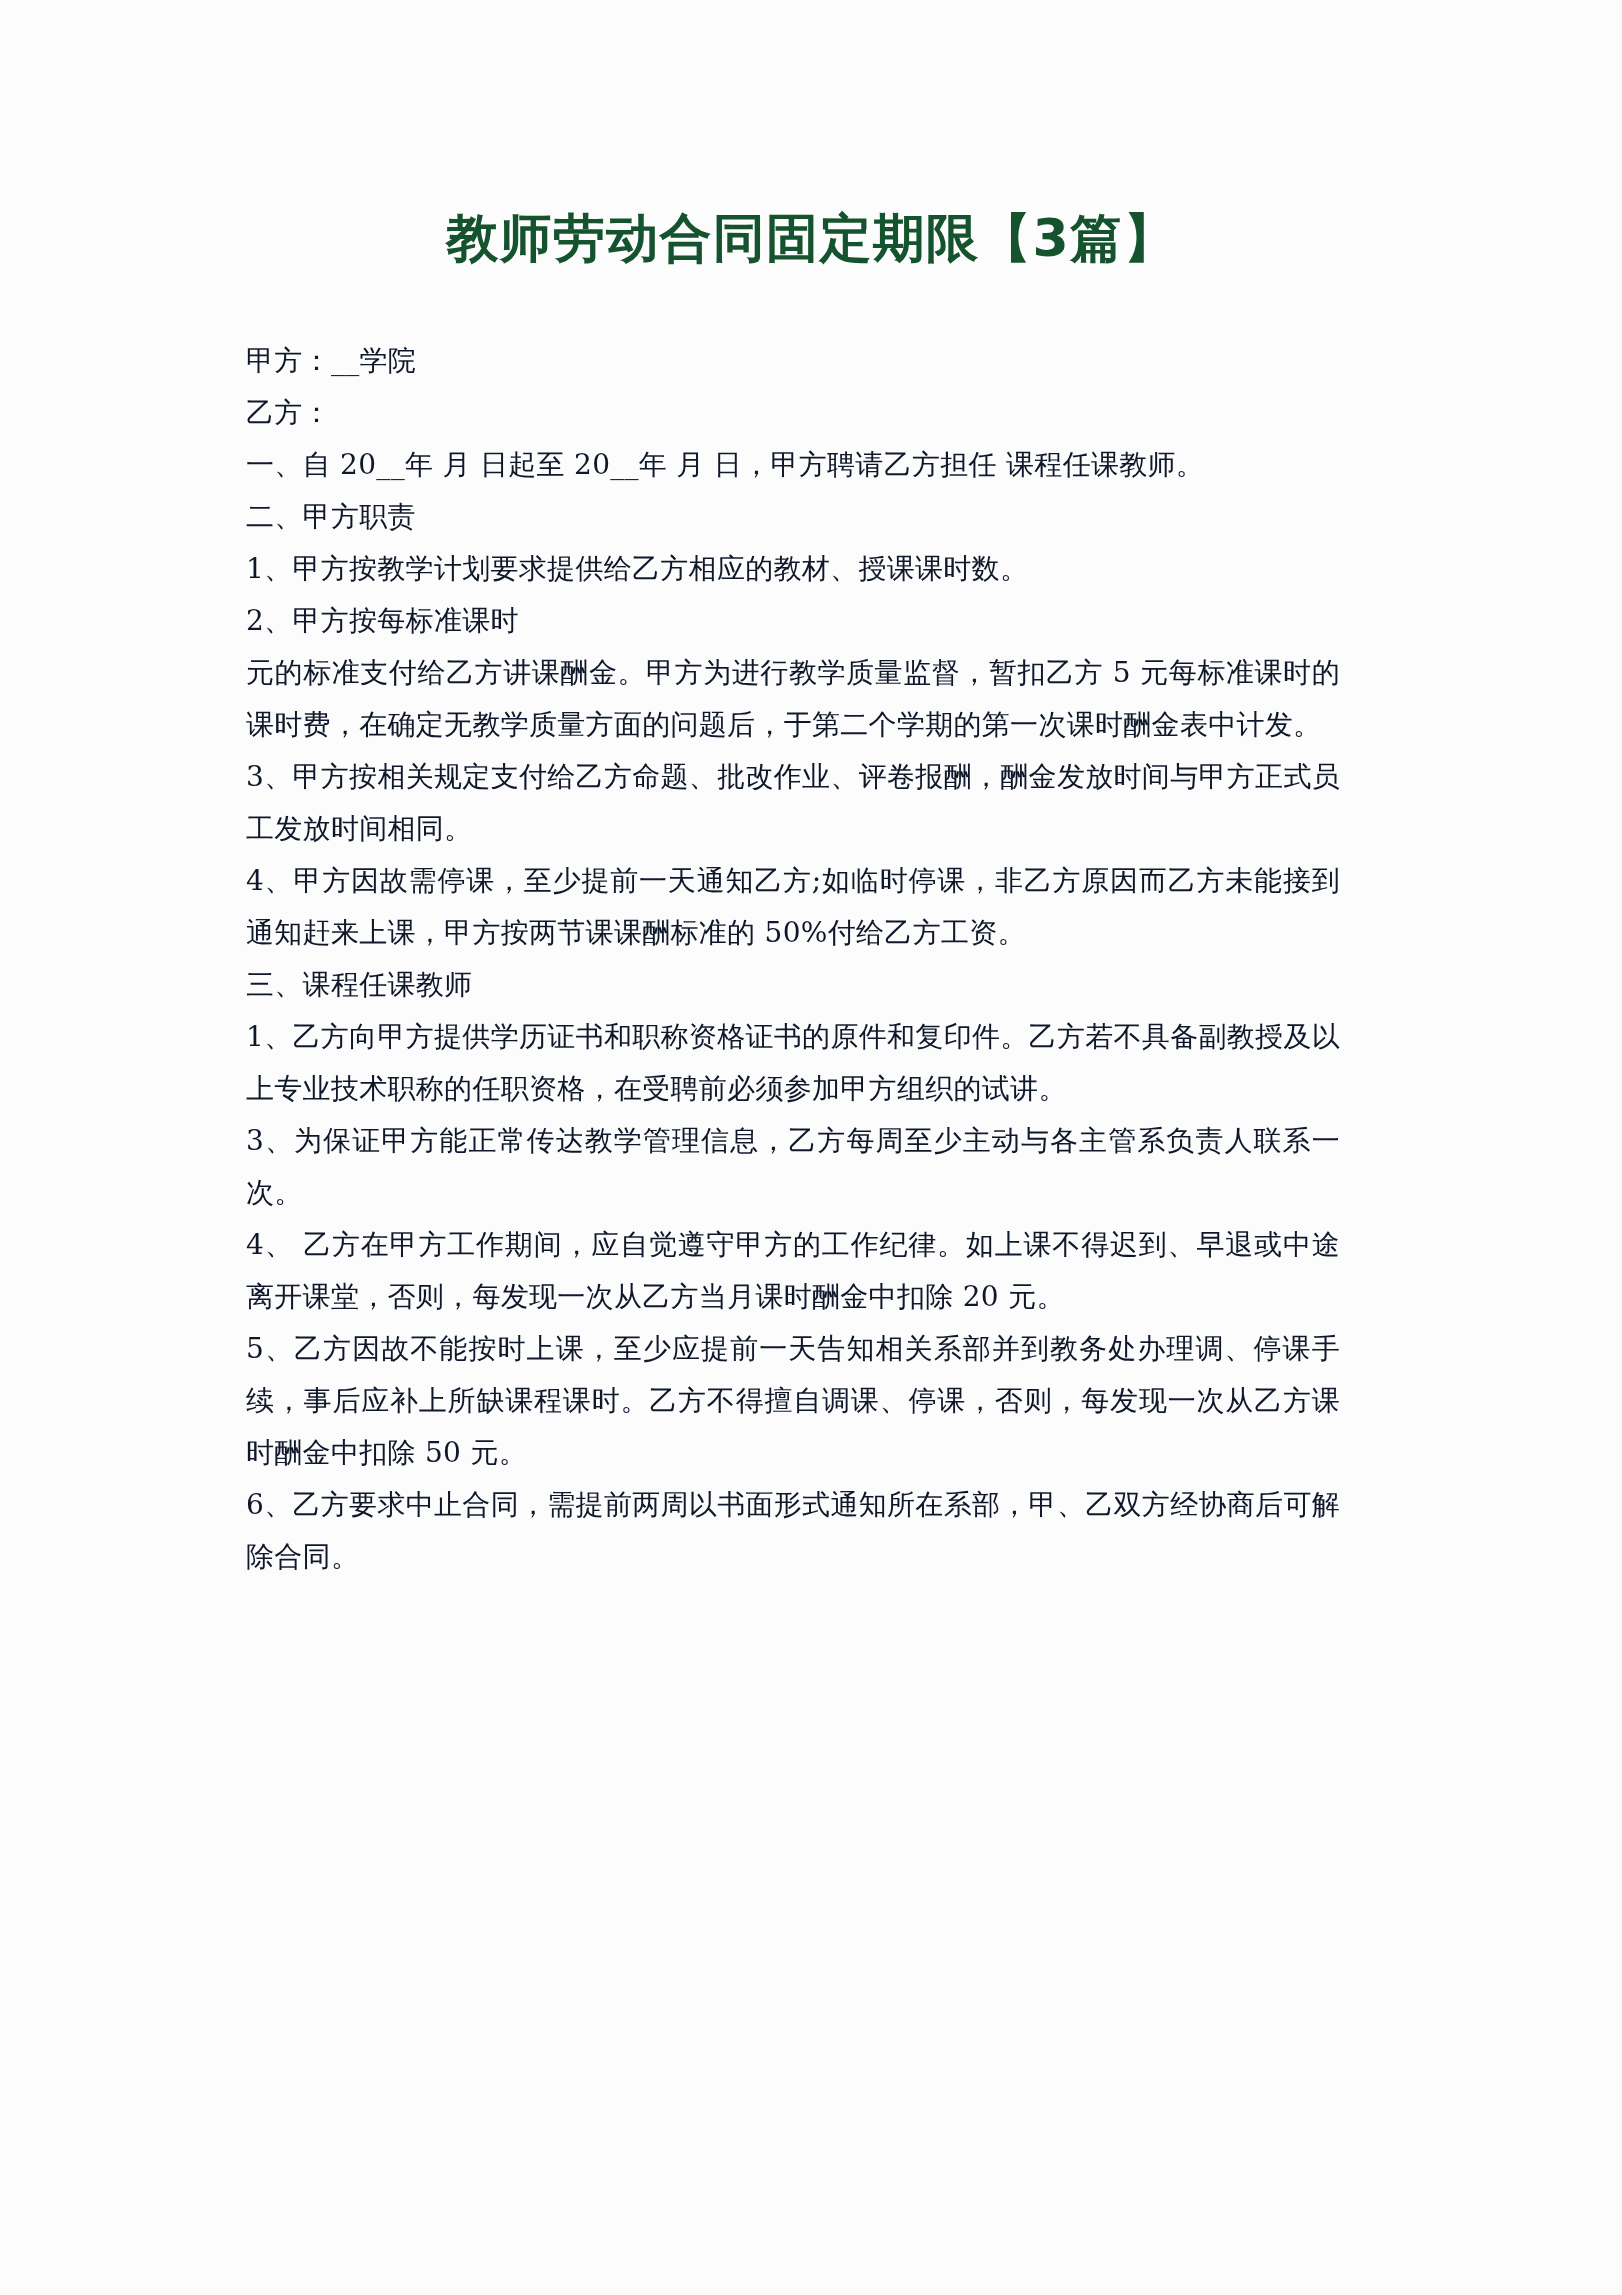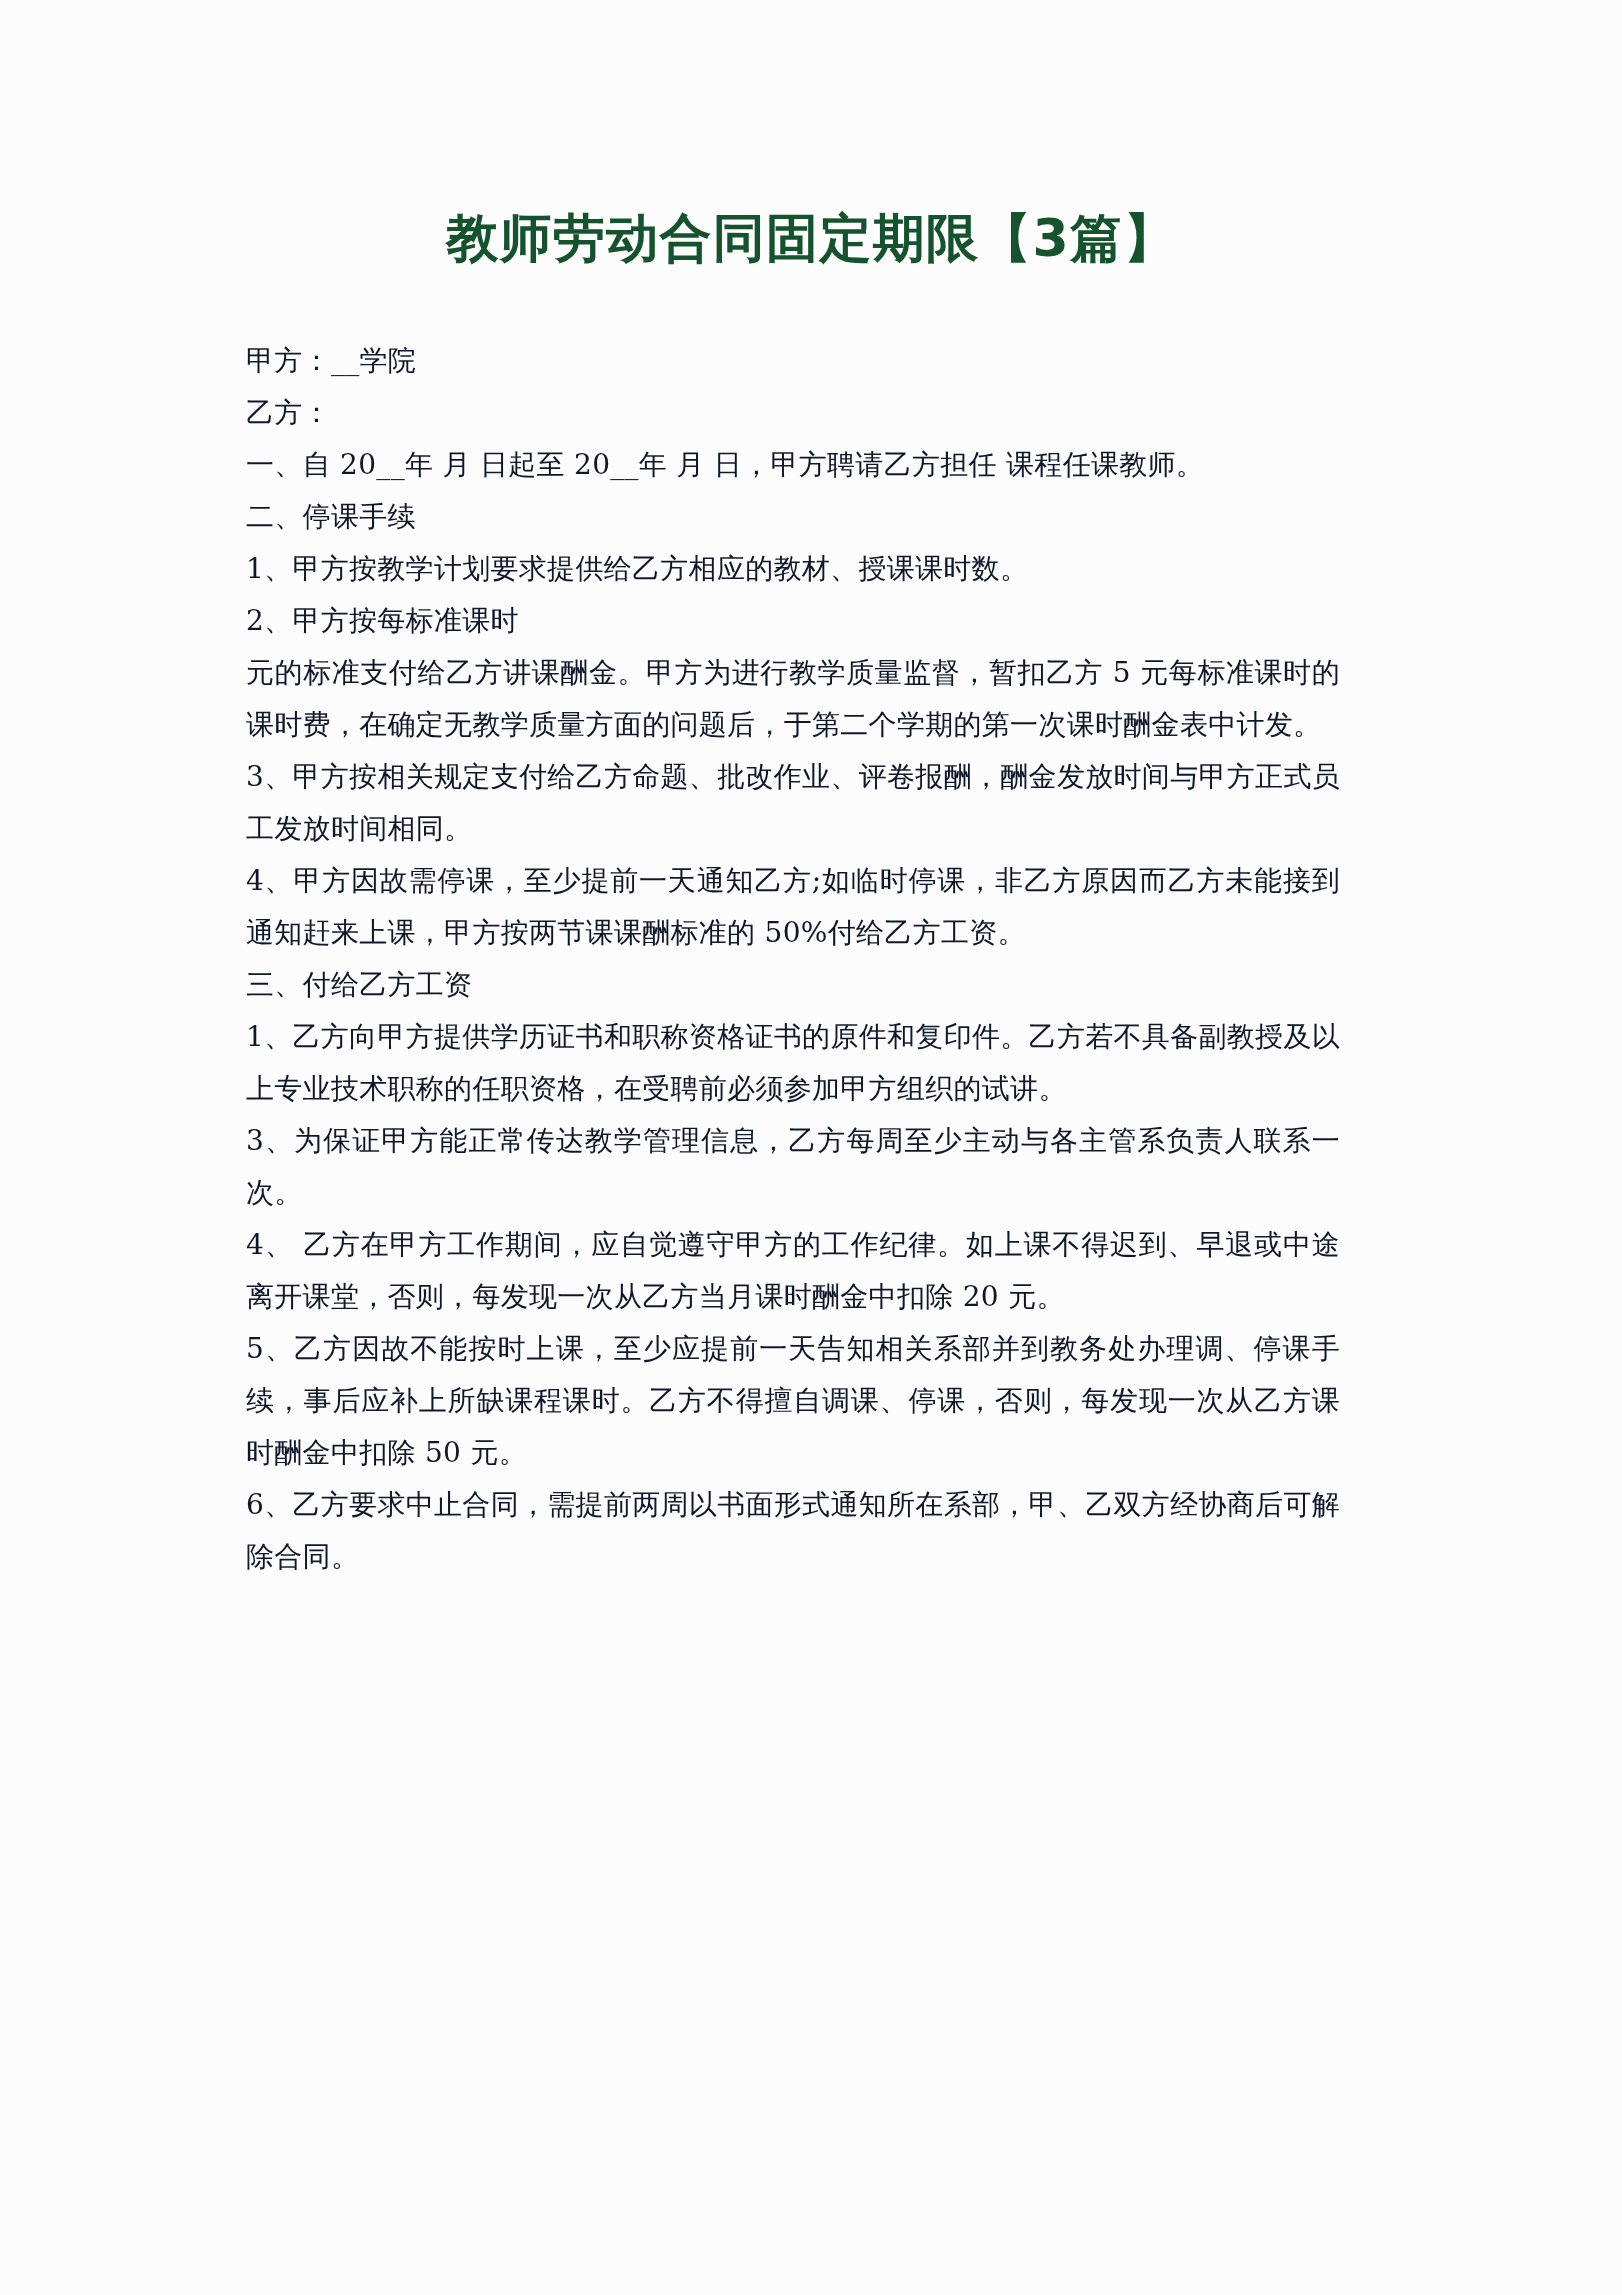--- a/index.html
+++ b/index.html
@@ -60,27 +60,27 @@
 <body>
 
 <div class="page" style="background: rgb(252, 252, 252); color: rgb(0, 0, 0);">
 
   <h1 class="doc-title">教师劳动合同固定期限【3篇】</h1>
 
   <div class="body-block">
       <p class="para nostretch">甲方：__学院</p>
       <p class="para nostretch">乙方：</p>
       <p class="para">一、自 20__年 月 日起至 20__年 月 日，甲方聘请乙方担任 课程任课教师。</p>
-      <p class="para nostretch">二、停课手续</p>
+      <p class="para nostretch">二、甲方职责</p>
       <p class="para nostretch">1、甲方按教学计划要求提供给乙方相应的教材、授课课时数。</p>
       <p class="para nostretch">2、甲方按每标准课时</p>
       <p class="para">元的标准支付给乙方讲课酬金。甲方为进行教学质量监督，暂扣乙方 5 元每标准课时的课时费，在确定无教学质量方面的问题后，于第二个学期的第一次课时酬金表中计发。</p>
       <p class="para">3、甲方按相关规定支付给乙方命题、批改作业、评卷报酬，酬金发放时间与甲方正式员工发放时间相同。</p>
       <p class="para">4、甲方因故需停课，至少提前一天通知乙方;如临时停课，非乙方原因而乙方未能接到通知赶来上课，甲方按两节课课酬标准的 50%付给乙方工资。</p>
-      <p class="para nostretch">三、付给乙方工资</p>
+      <p class="para nostretch">三、课程任课教师</p>
       <p class="para">1、乙方向甲方提供学历证书和职称资格证书的原件和复印件。乙方若不具备副教授及以上专业技术职称的任职资格，在受聘前必须参加甲方组织的试讲。</p>
       <p class="para">3、为保证甲方能正常传达教学管理信息，乙方每周至少主动与各主管系负责人联系一次。</p>
       <p class="para">4、 乙方在甲方工作期间，应自觉遵守甲方的工作纪律。如上课不得迟到、早退或中途离开课堂，否则，每发现一次从乙方当月课时酬金中扣除 20 元。</p>
       <p class="para">5、乙方因故不能按时上课，至少应提前一天告知相关系部并到教务处办理调、停课手续，事后应补上所缺课程课时。乙方不得擅自调课、停课，否则，每发现一次从乙方课时酬金中扣除 50 元。</p>
       <p class="para">6、乙方要求中止合同，需提前两周以书面形式通知所在系部，甲、乙双方经协商后可解除合同。</p>
     </div>
 
 </div>
 
 

